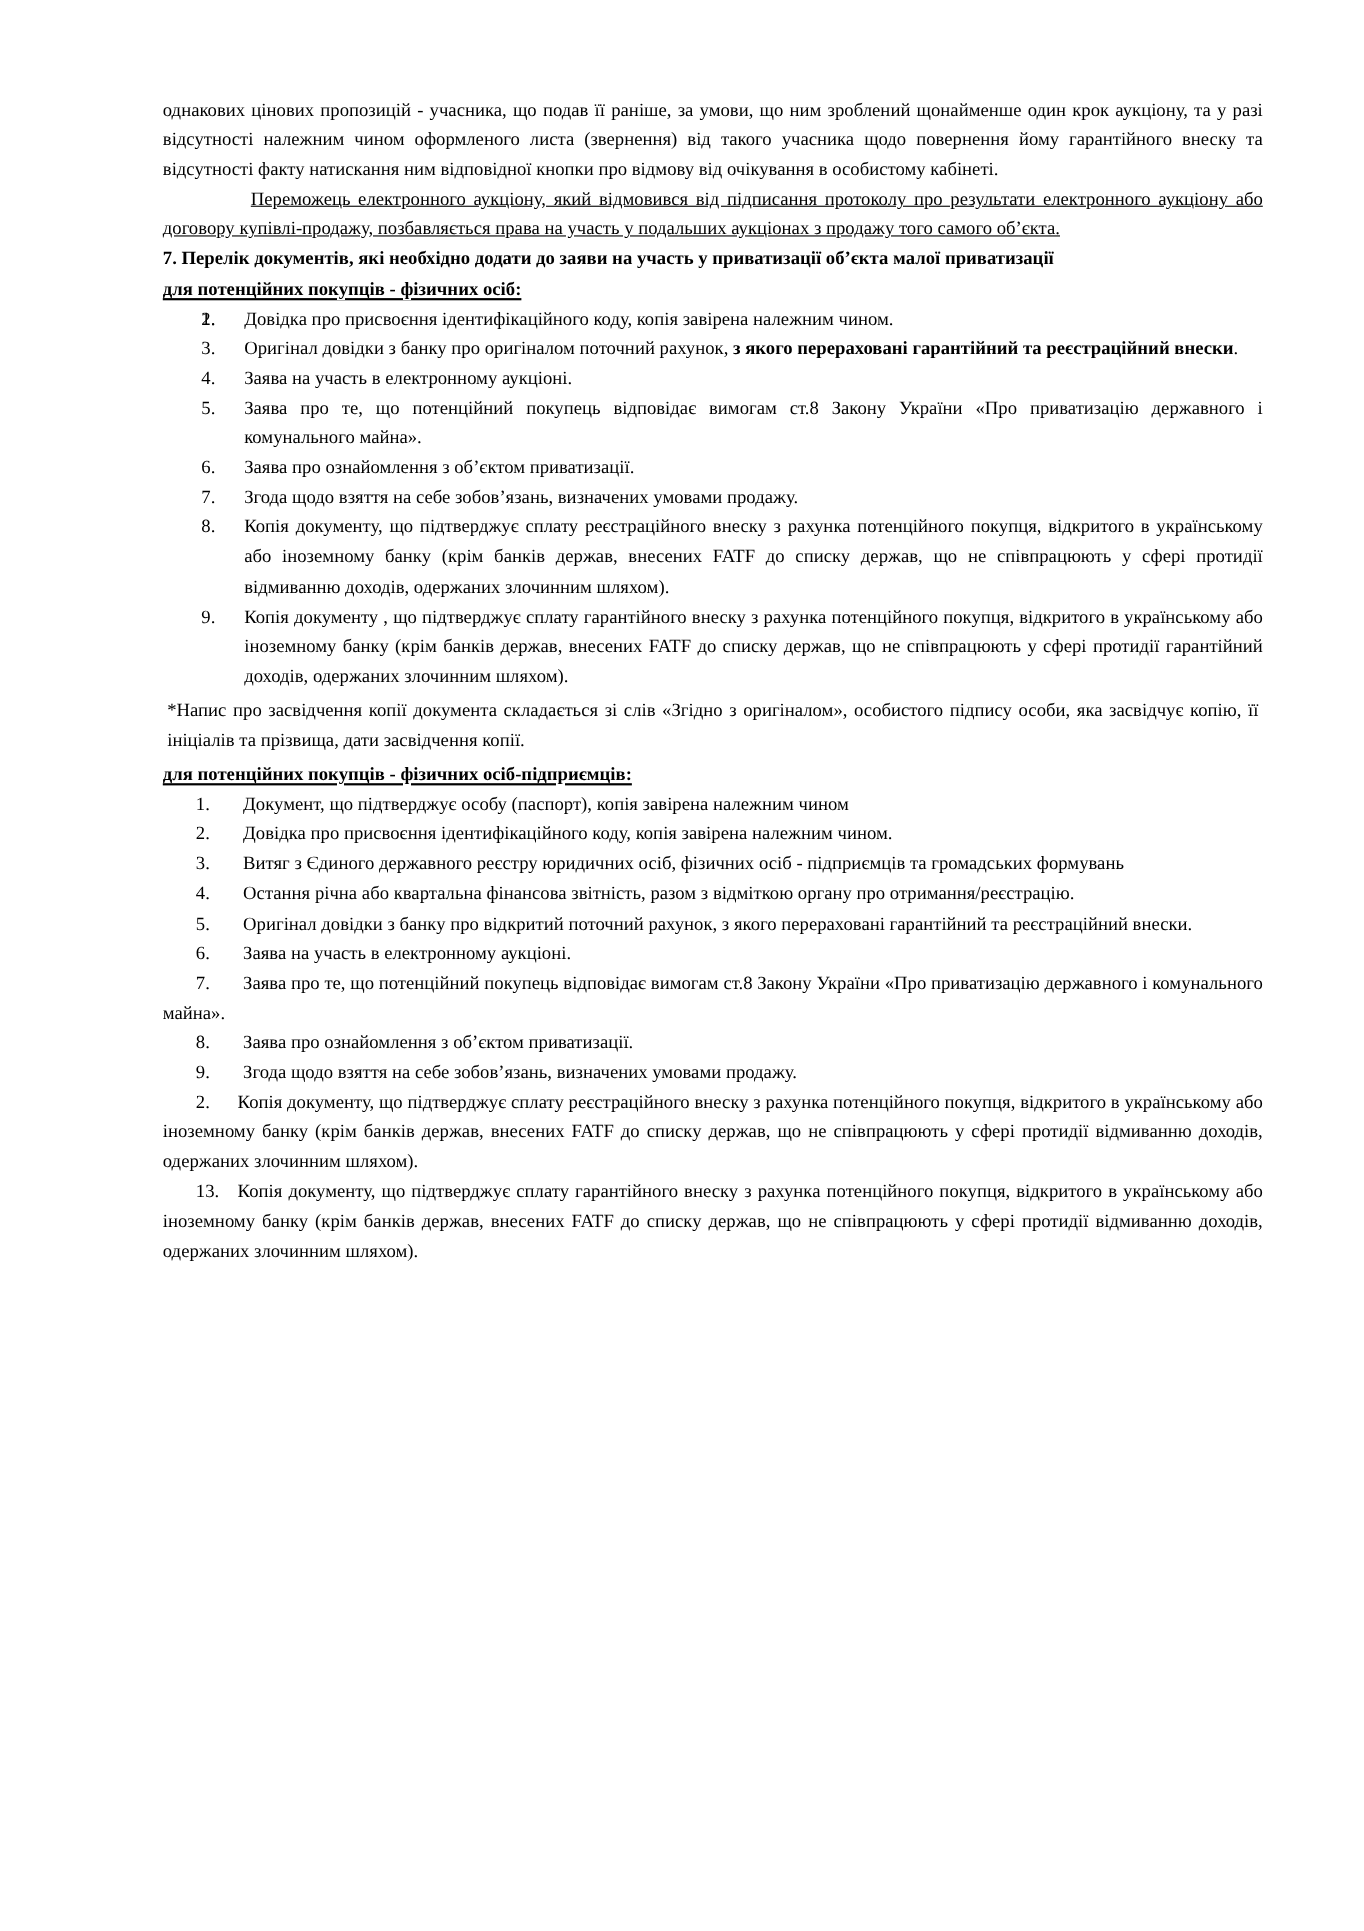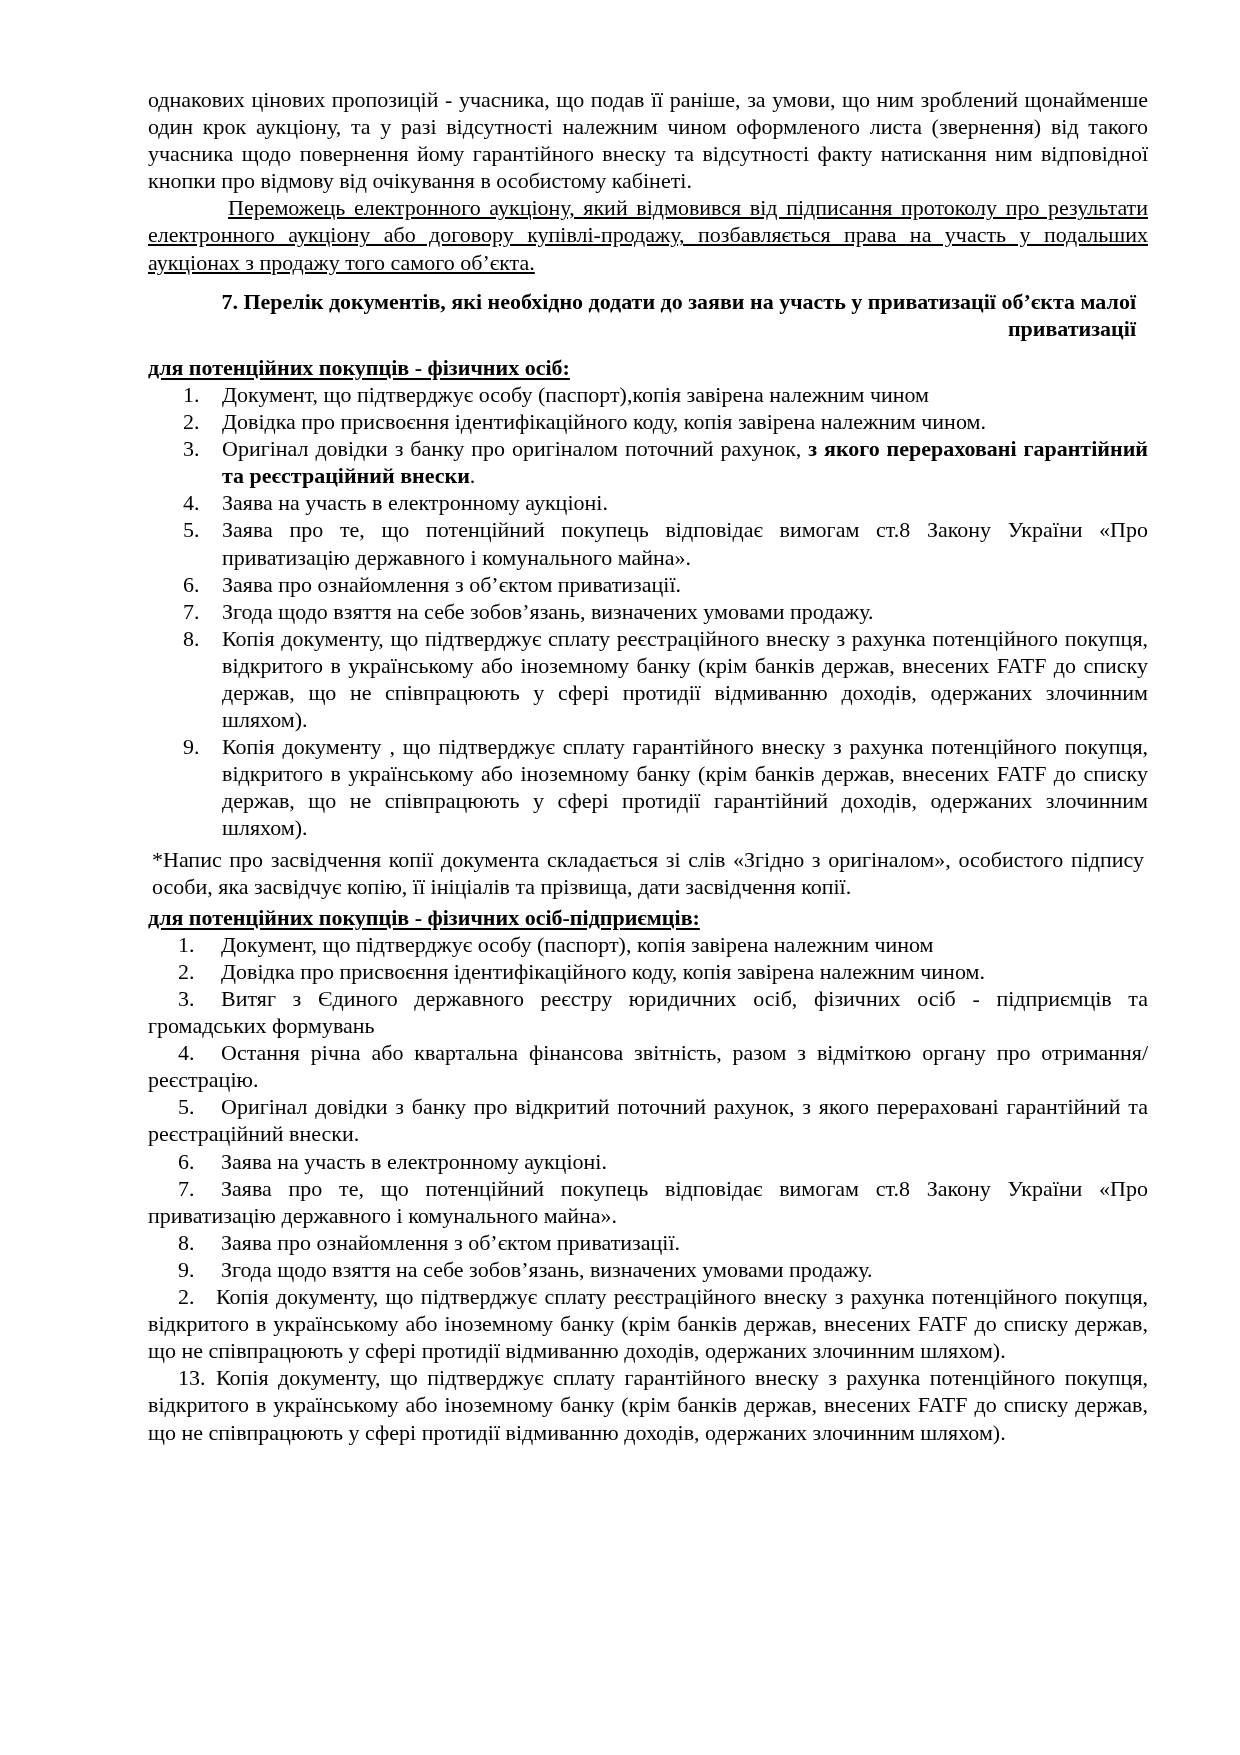--- a/index.html
+++ b/index.html
@@ -12,36 +12,36 @@
     height: 1755px;
     position: relative;
     overflow: hidden;
   }
   .page {
     position: absolute;
     left: 148px;
     top: 86px;
     width: 1000px;
     font-family: "Liberation Serif", "DejaVu Serif", serif;
-    font-size: 22px;
+    font-size: 17px;
     line-height: 27.1px;
     color: #000000;
   }
   .para {
     margin: 0;
     text-align: justify;
   }
   .indent-first {
     text-indent: 80px;
     text-decoration: underline;
   }
   .heading {
     font-weight: bold;
-    margin: 12px;
-    text-align: right;
+    margin: 0;
+    text-align: left;
   }
   .subheading {
     font-weight: bold;
     text-decoration: underline;
     text-decoration-thickness: 2px;
     text-underline-offset: 3px;
     margin: 0;
   }
   .note {
     font-weight: normal;
@@ -92,21 +92,21 @@
 <div class="page">
 
   <p class="para">однакових цінових пропозицій - учасника, що подав її раніше, за умови, що ним зроблений щонайменше один крок аукціону, та у разі відсутності належним чином оформленого листа (звернення) від такого учасника щодо повернення йому гарантійного внеску та відсутності факту натискання ним відповідної кнопки про відмову від очікування в особистому кабінеті.</p>
   <p class="para indent-first">Переможець електронного аукціону, який відмовився від підписання протоколу про результати електронного аукціону або договору купівлі-продажу, позбавляється права на участь у подальших аукціонах з продажу того самого об’єкта.</p>
 
   <p class="heading">7. Перелік документів,  які необхідно  додати до заяви на участь у приватизації об’єкта малої приватизації</p>
 
   <p class="subheading">для потенційних покупців - фізичних осіб:</p>
 
   <ol class="list-a">
-    <li><span class="num">1.</span><span>Документ, що підтверджує особу (паспорт),копія завірена належним чином</span></li>
+    <li><span class="num">1.</span></li>
     <li><span class="num">2.</span><span>Довідка про присвоєння ідентифікаційного коду, копія завірена належним чином.</span></li>
     <li><span class="num">3.</span><span>Оригінал довідки з банку про оригіналом поточний рахунок, </span><span class="b">з якого перераховані гарантійний та реєстраційний внески</span><span>.</span></li>
     <li><span class="num">4.</span><span>Заява на участь в електронному аукціоні.</span></li>
     <li><span class="num">5.</span><span>Заява про те, що потенційний покупець відповідає вимогам ст.8 Закону України «Про приватизацію державного і комунального майна».</span></li>
     <li><span class="num">6.</span><span>Заява про ознайомлення з об’єктом приватизації.</span></li>
     <li><span class="num">7.</span><span>Згода щодо взяття на себе зобов’язань, визначених умовами продажу.</span></li>
     <li><span class="num">8.</span><span>Копія документу, що підтверджує сплату реєстраційного внеску з рахунка потенційного покупця, відкритого в українському або іноземному банку (крім банків держав, внесених FATF до списку держав, що не співпрацюють у сфері протидії відмиванню доходів, одержаних злочинним шляхом).</span></li>
     <li><span class="num">9.</span><span>Копія документу , що підтверджує сплату гарантійного внеску з рахунка потенційного покупця, відкритого в українському або іноземному банку (крім банків держав, внесених FATF до списку держав, що не співпрацюють у сфері протидії гарантійний доходів, одержаних злочинним шляхом).</span></li>
   </ol>
 

